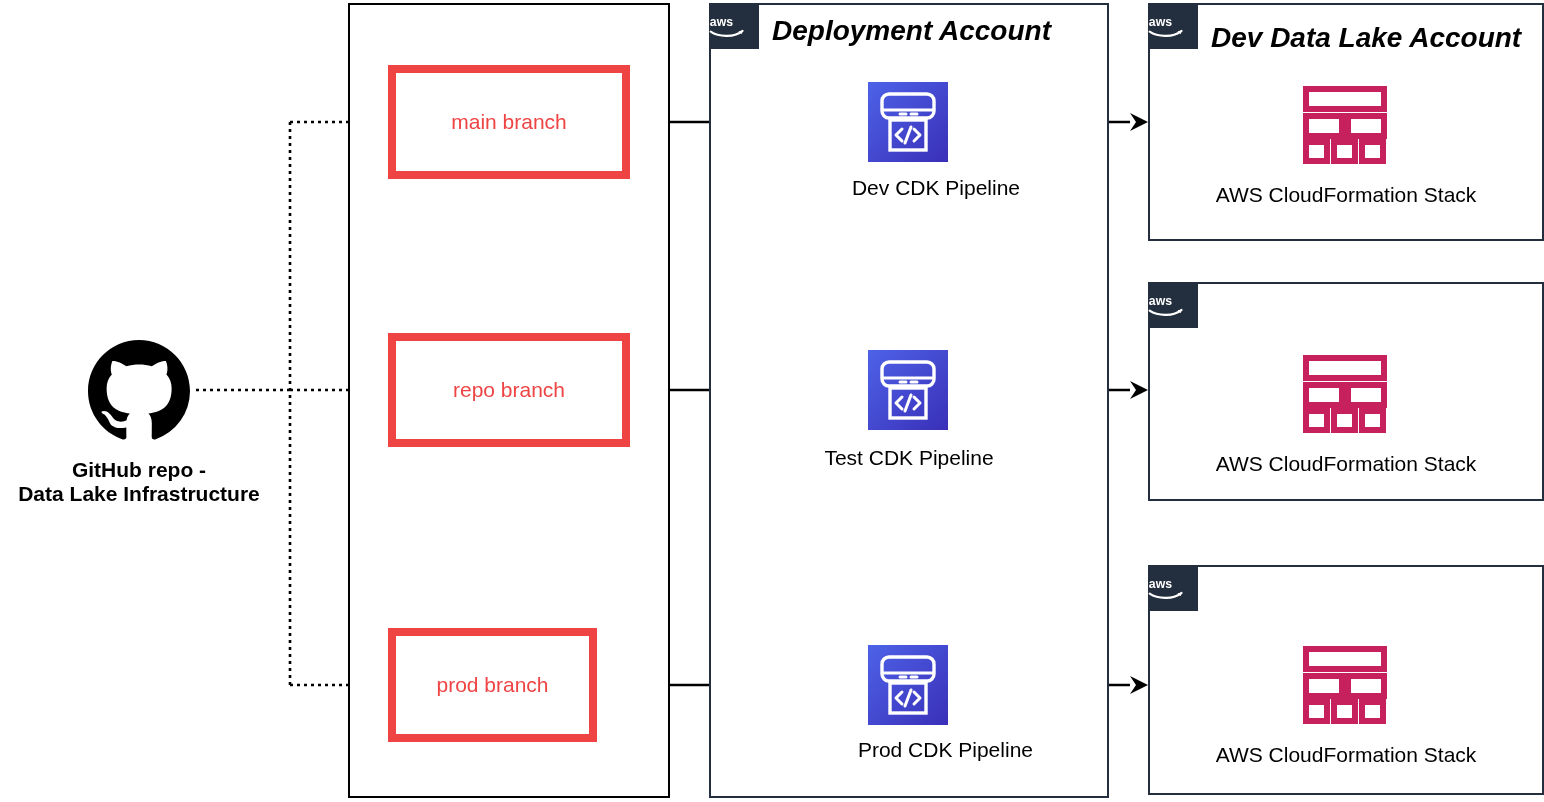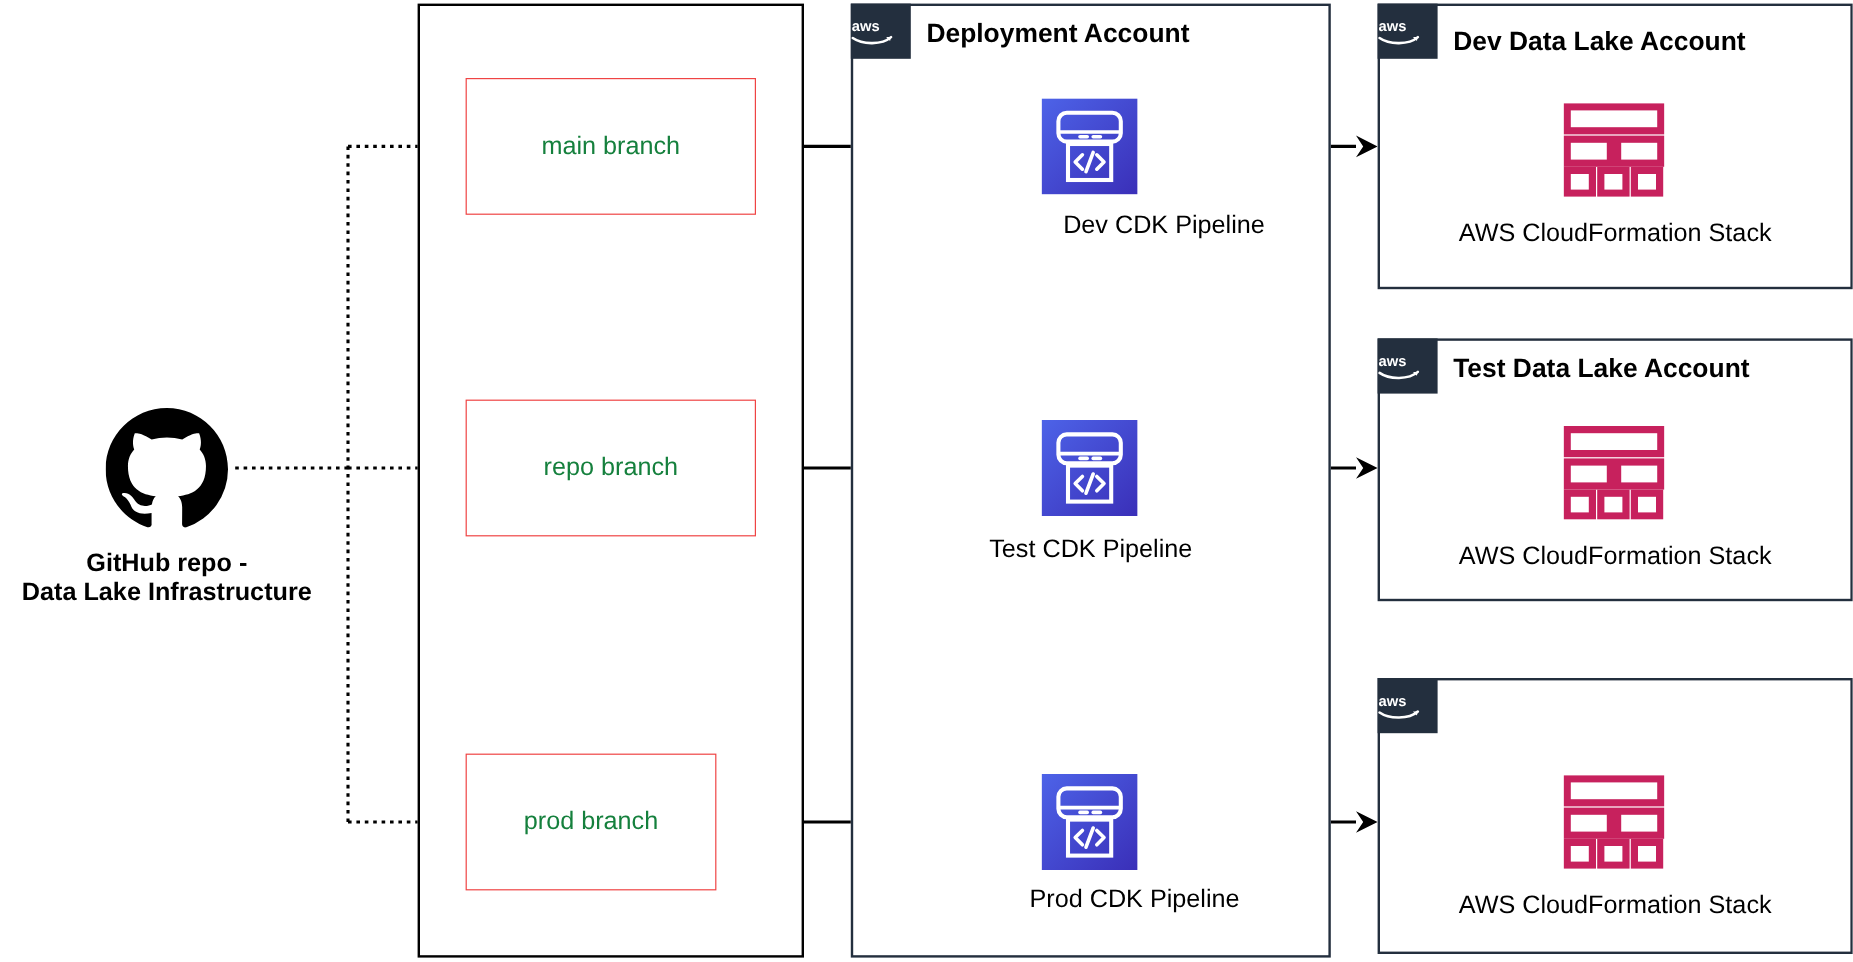--- a/index.html
+++ b/index.html
@@ -40,36 +40,37 @@
   .aws-tab {
     background: #232F3E;
     display: flex;
     align-items: center;
     justify-content: flex-start;
   }
   .aws-tab svg { display: block; }
 
   
   .account-title {
-    font-size: 22px;
+    font-size: 28px;
     font-weight: bold;
     color: #000000;
     white-space: nowrap;
     line-height: 1;
+    font-style: italic;
   }
 
   
   .branch-box {
-    border: 1px solid #ef4444;
+    border: 8px solid #ef4444;
     background: #ffffff;
     display: flex;
     align-items: center;
     justify-content: center;
     font-size: 21px;
-    color: #15803d;
+    color: #ef4444;
   }
 
   
   .node-label {
     font-size: 21px;
     color: #000000;
     text-align: center;
     white-space: nowrap;
     line-height: 1.15;
   }
@@ -199,21 +200,21 @@
       <rect x="14" y="12" width="52" height="24" rx="7" ry="7" fill="none" stroke="#FFFFFF" stroke-width="3.4"></rect>
       <line x1="14" y1="28" x2="66" y2="28" stroke="#FFFFFF" stroke-width="3"></line>
       <line x1="32" y1="32" x2="38" y2="32" stroke="#FFFFFF" stroke-width="3" stroke-linecap="round"></line>
       <line x1="43" y1="32" x2="49" y2="32" stroke="#FFFFFF" stroke-width="3" stroke-linecap="round"></line>
       <rect x="22" y="38" width="36" height="30" fill="none" stroke="#FFFFFF" stroke-width="3.4"></rect>
       <path d="M34,47 L28,53 L34,59" fill="none" stroke="#FFFFFF" stroke-width="3" stroke-linecap="round" stroke-linejoin="round"></path>
       <path d="M46,47 L52,53 L46,59" fill="none" stroke="#FFFFFF" stroke-width="3" stroke-linecap="round" stroke-linejoin="round"></path>
       <line x1="43" y1="45" x2="37" y2="61" stroke="#FFFFFF" stroke-width="3" stroke-linecap="round"></line>
     </svg>
   </div>
-  <div class="abs node-label" style="left:744px; top:176px; width:432px;padding-left:20px;">Dev CDK Pipeline</div>
+  <div class="abs node-label" style="left:710px; top:176px; width:432px;padding-left:20px;">Dev CDK Pipeline</div>
 
   <div class="abs" style="left:868px; top:350px; width:80px; height:80px;">
     <svg class="cdk-icon" width="80" height="80" viewBox="0 0 80 80" xmlns="http://www.w3.org/2000/svg">
       <defs>
         <linearGradient id="cdkGradB" x1="0" y1="0" x2="1" y2="1">
           <stop offset="0%" stop-color="#4D63E8"></stop>
           <stop offset="100%" stop-color="#3A2FB8"></stop>
         </linearGradient>
       </defs>
       <rect x="0" y="0" width="80" height="80" fill="url(#cdkGradB)"></rect>
@@ -274,21 +275,20 @@
   <div class="abs node-label" style="left:1148px; top:183px; width:396px;">AWS CloudFormation Stack</div>
 
   <div class="abs account-box" style="left:1148px; top:282px; width:396px; height:219px;"></div>
   <div class="abs aws-tab" style="left:1148px; top:282px; width:50px; height:46px;">
     <svg width="36" height="26" viewBox="0 0 44 30" xmlns="http://www.w3.org/2000/svg">
       <text x="1" y="15" font-family="Liberation Sans, sans-serif" font-size="15" font-weight="bold" fill="#FFFFFF">aws</text>
       <path d="M2,22 C12,29 32,29 41,21" stroke="#FFFFFF" stroke-width="2.6" fill="none" stroke-linecap="round"></path>
       <path d="M41,21 L36,21 L40,25 Z" fill="#FFFFFF"></path>
     </svg>
   </div>
-  <div class="abs account-title" style="left:1211px; top:296px;">Test Data Lake Account</div>
   <div class="abs" style="left:1303px; top:355px; width:84px; height:78px;">
     <svg class="cfn-icon" width="84" height="78" viewBox="0 0 84 78" xmlns="http://www.w3.org/2000/svg">
       <g fill="none" stroke="#C7215D" stroke-width="6">
         <rect x="3" y="3" width="78" height="20"></rect>
         <rect x="3" y="30" width="36" height="20"></rect>
         <rect x="45" y="30" width="36" height="20"></rect>
         <rect x="3" y="56" width="21" height="19"></rect>
         <rect x="31" y="56" width="21" height="19"></rect>
         <rect x="59" y="56" width="21" height="19"></rect>
       </g>

